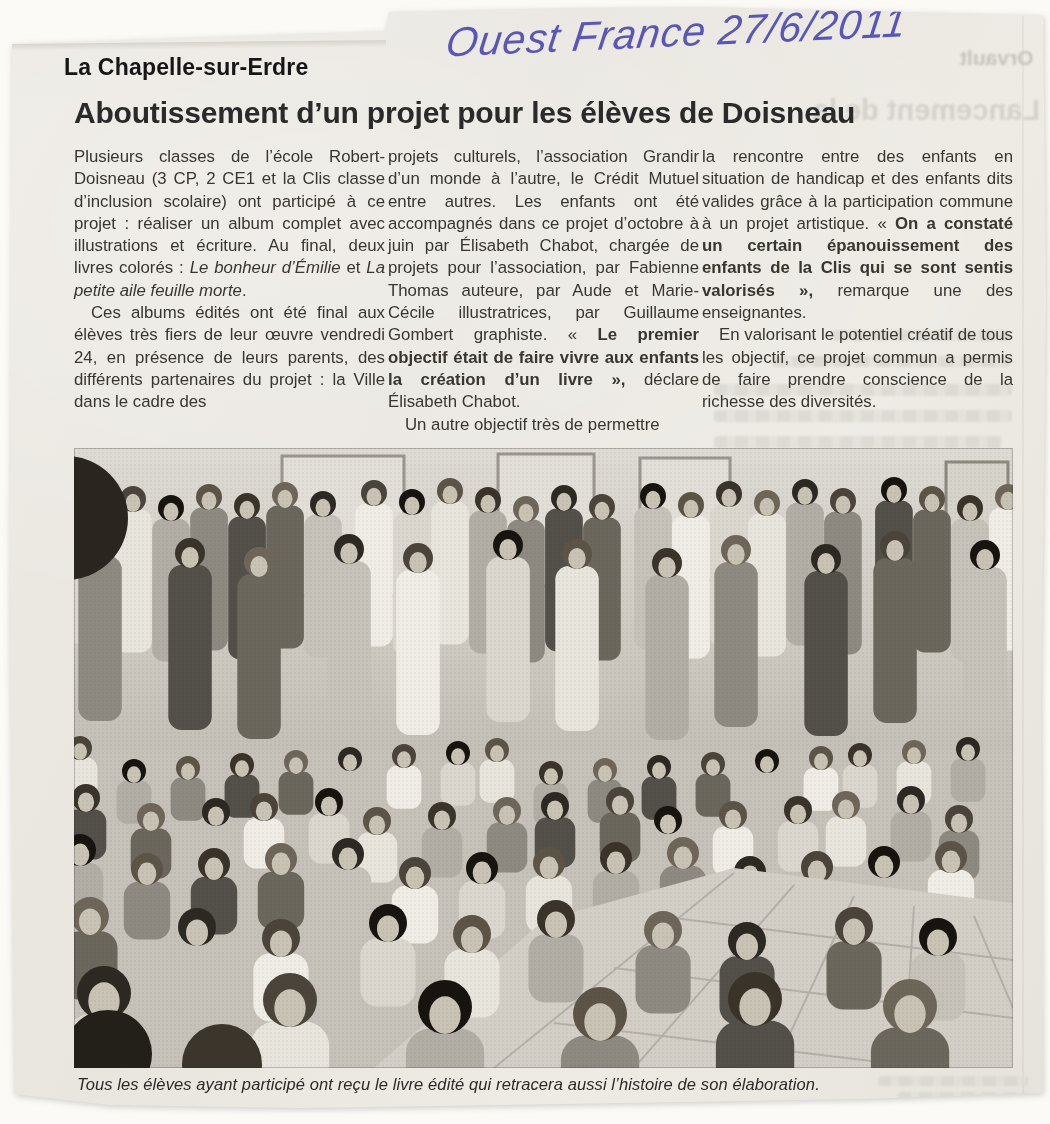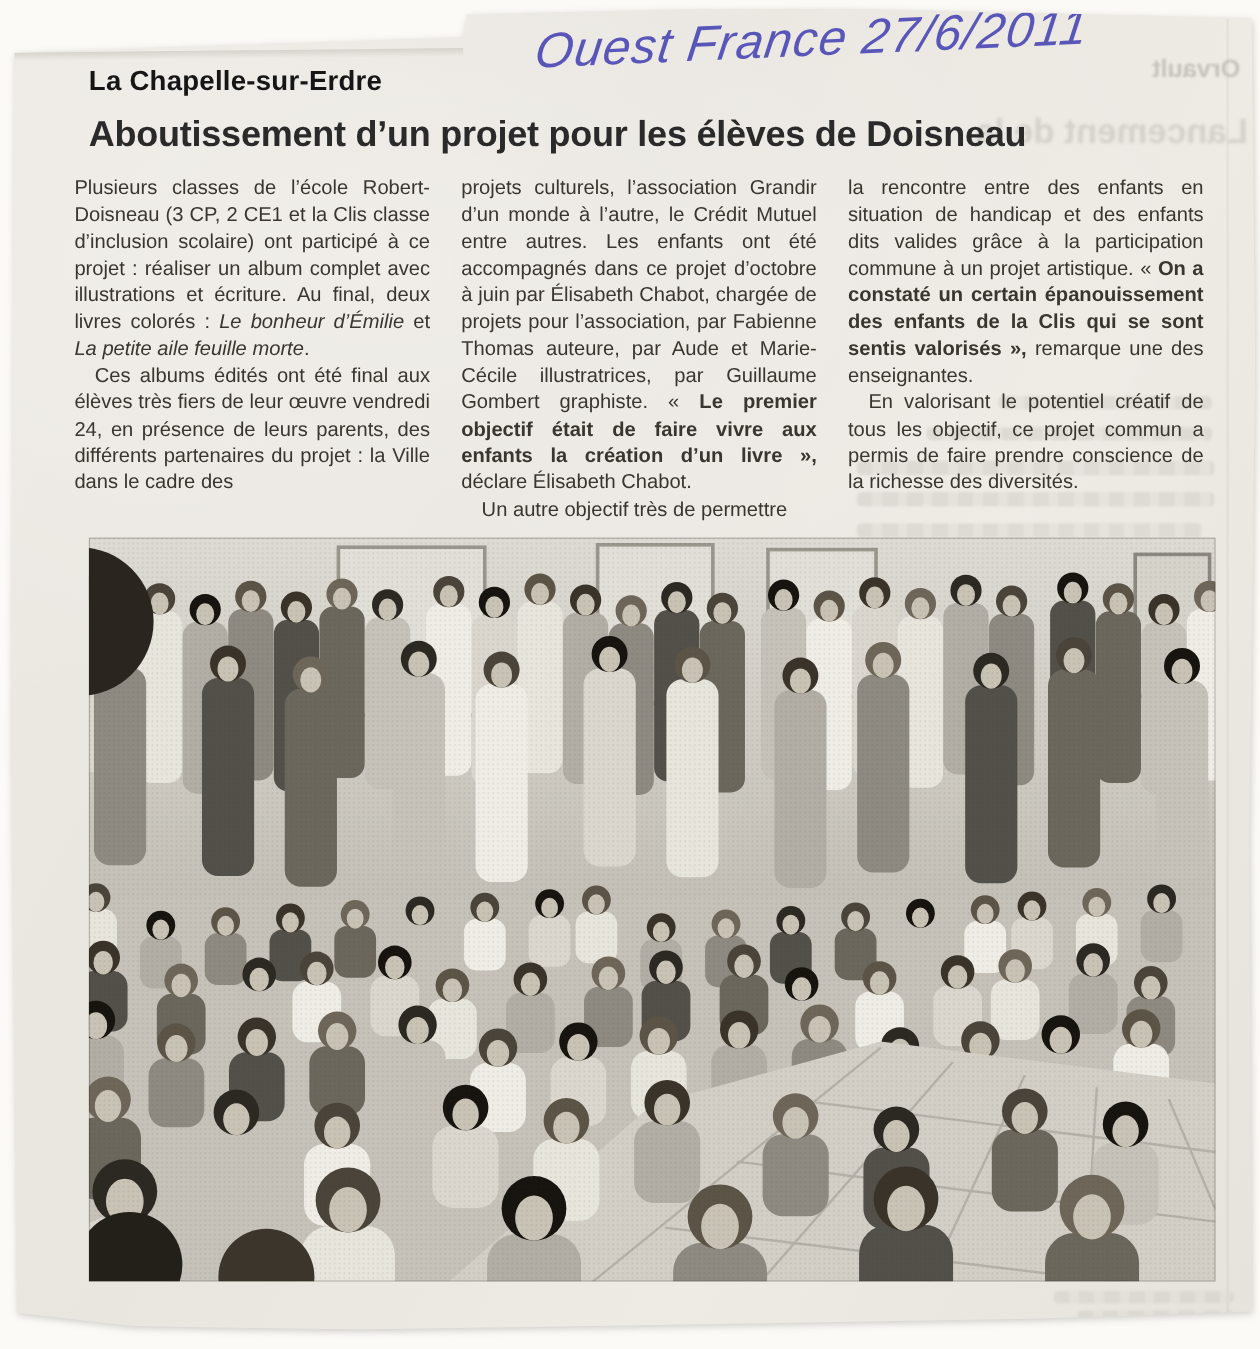--- a/index.html
+++ b/index.html
@@ -24,24 +24,24 @@
     background:linear-gradient(to bottom, rgba(90,85,75,.16), rgba(0,0,0,0));
     transform:rotate(-.6deg)}
   .fold-line{position:absolute;left:1022px;top:16px;width:2px;height:1080px;background:rgba(80,75,65,.06)}
 
   .handwriting{
     position:absolute;left:446px;top:8px;width:520px;
     font-size:41px;font-style:italic;letter-spacing:1px;white-space:nowrap;
     color:#4a46b4;opacity:.9;
     transform:rotate(-2.5deg) skewX(-10deg);
   }
-  .section-title{position:absolute;left:74px;top:54px;font-size:23px;font-weight:bold;color:#161616;letter-spacing:.2px}
+  .section-title{position:absolute;left:64px;top:54px;font-size:23px;font-weight:bold;color:#161616;letter-spacing:.2px}
   .headline{position:absolute;left:74px;top:96px;font-size:30px;color:#2a2a2a;letter-spacing:-.2px;white-space:nowrap}
 
-  .columns{position:absolute;left:62px;top:146px;width:941px;display:flex;gap:26px}
+  .columns{position:absolute;left:74px;top:146px;width:941px;display:flex;gap:3px}
   .col{width:311px;font-size:16.8px;line-height:22.3px;color:#39352f;text-align:justify}
   .col p{margin:0}
   .col p.indent{text-indent:17px}
 
   .photo{position:absolute;left:74px;top:448px;width:939px;height:620px;background:#c8c4bb;overflow:hidden}
   .photo svg{display:block}
 
   .caption{position:absolute;left:77px;top:1075px;width:800px;font-size:16.5px;font-style:italic;color:#2c2a26;letter-spacing:.1px}
 
   
@@ -417,14 +417,15 @@
             <circle cx="836" cy="558" r="27" fill="#6e6659"></circle>
             <ellipse cx="836" cy="566.1" rx="15.7" ry="18.9" fill="#c9c3b6"></ellipse>
             <circle cx="34" cy="606" r="44" fill="#231f19"></circle>
             <circle cx="148" cy="616" r="40" fill="#3b352c"></circle>
           </g>
         <rect x="0" y="0" width="939" height="620" fill="url(#halftone)"></rect>
         <rect x="0" y="0" width="939" height="620" fill="none" stroke="rgba(40,36,30,.25)" stroke-width="2"></rect>
       </svg>
     </div>
 
+    <div class="caption">Tous les élèves ayant participé ont reçu le livre édité qui retracera aussi l’histoire de son élaboration.</div>
   </div>
 </div>
 
 </body></html>

